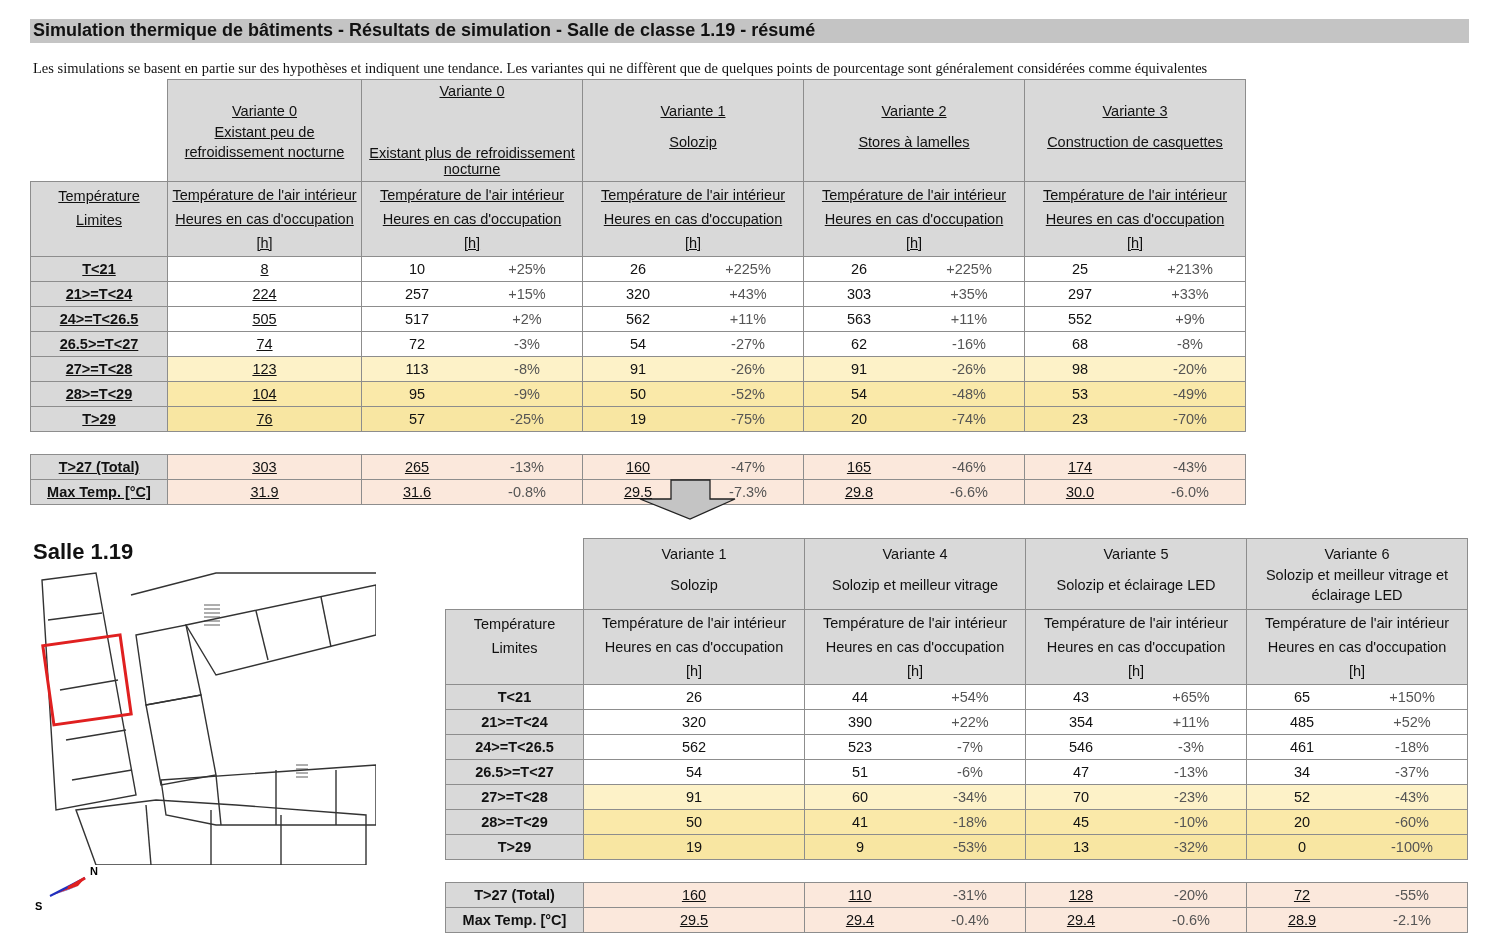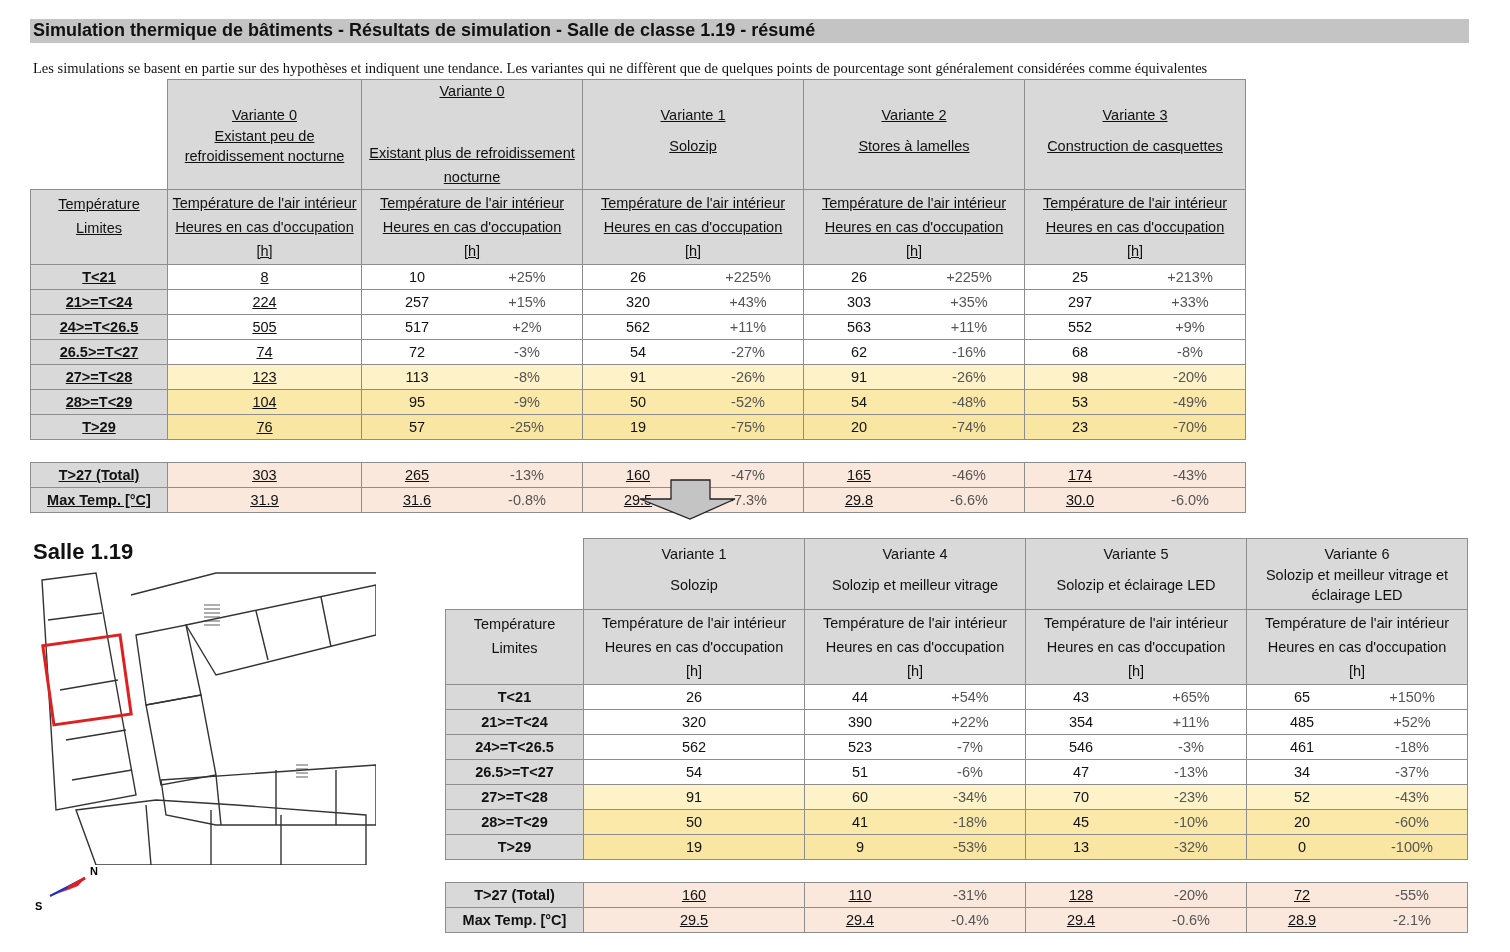--- a/index.html
+++ b/index.html
@@ -47,21 +47,21 @@
   </colgroup>
   <tbody id="t1body">
       <tr>
         <td class="blank"></td>
         <td class="hdr hdr-multi" style="height:70px;">
       <div style="line-height:22px;">Variante 0</div>
       <div style="line-height:20px; min-height:40px; display:flex; align-items:center; justify-content:center; padding:0 16px;">Existant peu de refroidissement nocturne</div>
     </td>
         <td class="hdr hdr-multi" style="height:70px;">
       <div style="line-height:22px;">Variante 0</div>
-      <div style="line-height:24px; min-height:40px; display:flex; align-items:center; justify-content:center; padding:0 4px;margin-top:39px;">Existant plus de refroidissement nocturne</div>
+      <div style="line-height:16px; min-height:40px; display:flex; align-items:center; justify-content:center; padding:0 4px;margin-top:39px;">Existant plus de refroidissement nocturne</div>
     </td>
         <td class="hdr hdr-multi" style="height:70px;">
       <div style="line-height:22px;">Variante 1</div>
       <div style="line-height:20px; min-height:40px; display:flex; align-items:center; justify-content:center; padding:0 4px;">Solozip</div>
     </td>
         <td class="hdr hdr-multi" style="height:70px;">
       <div style="line-height:22px;">Variante 2</div>
       <div style="line-height:20px; min-height:40px; display:flex; align-items:center; justify-content:center; padding:0 4px;">Stores à lamelles</div>
     </td>
         <td class="hdr hdr-multi" style="height:70px;">

